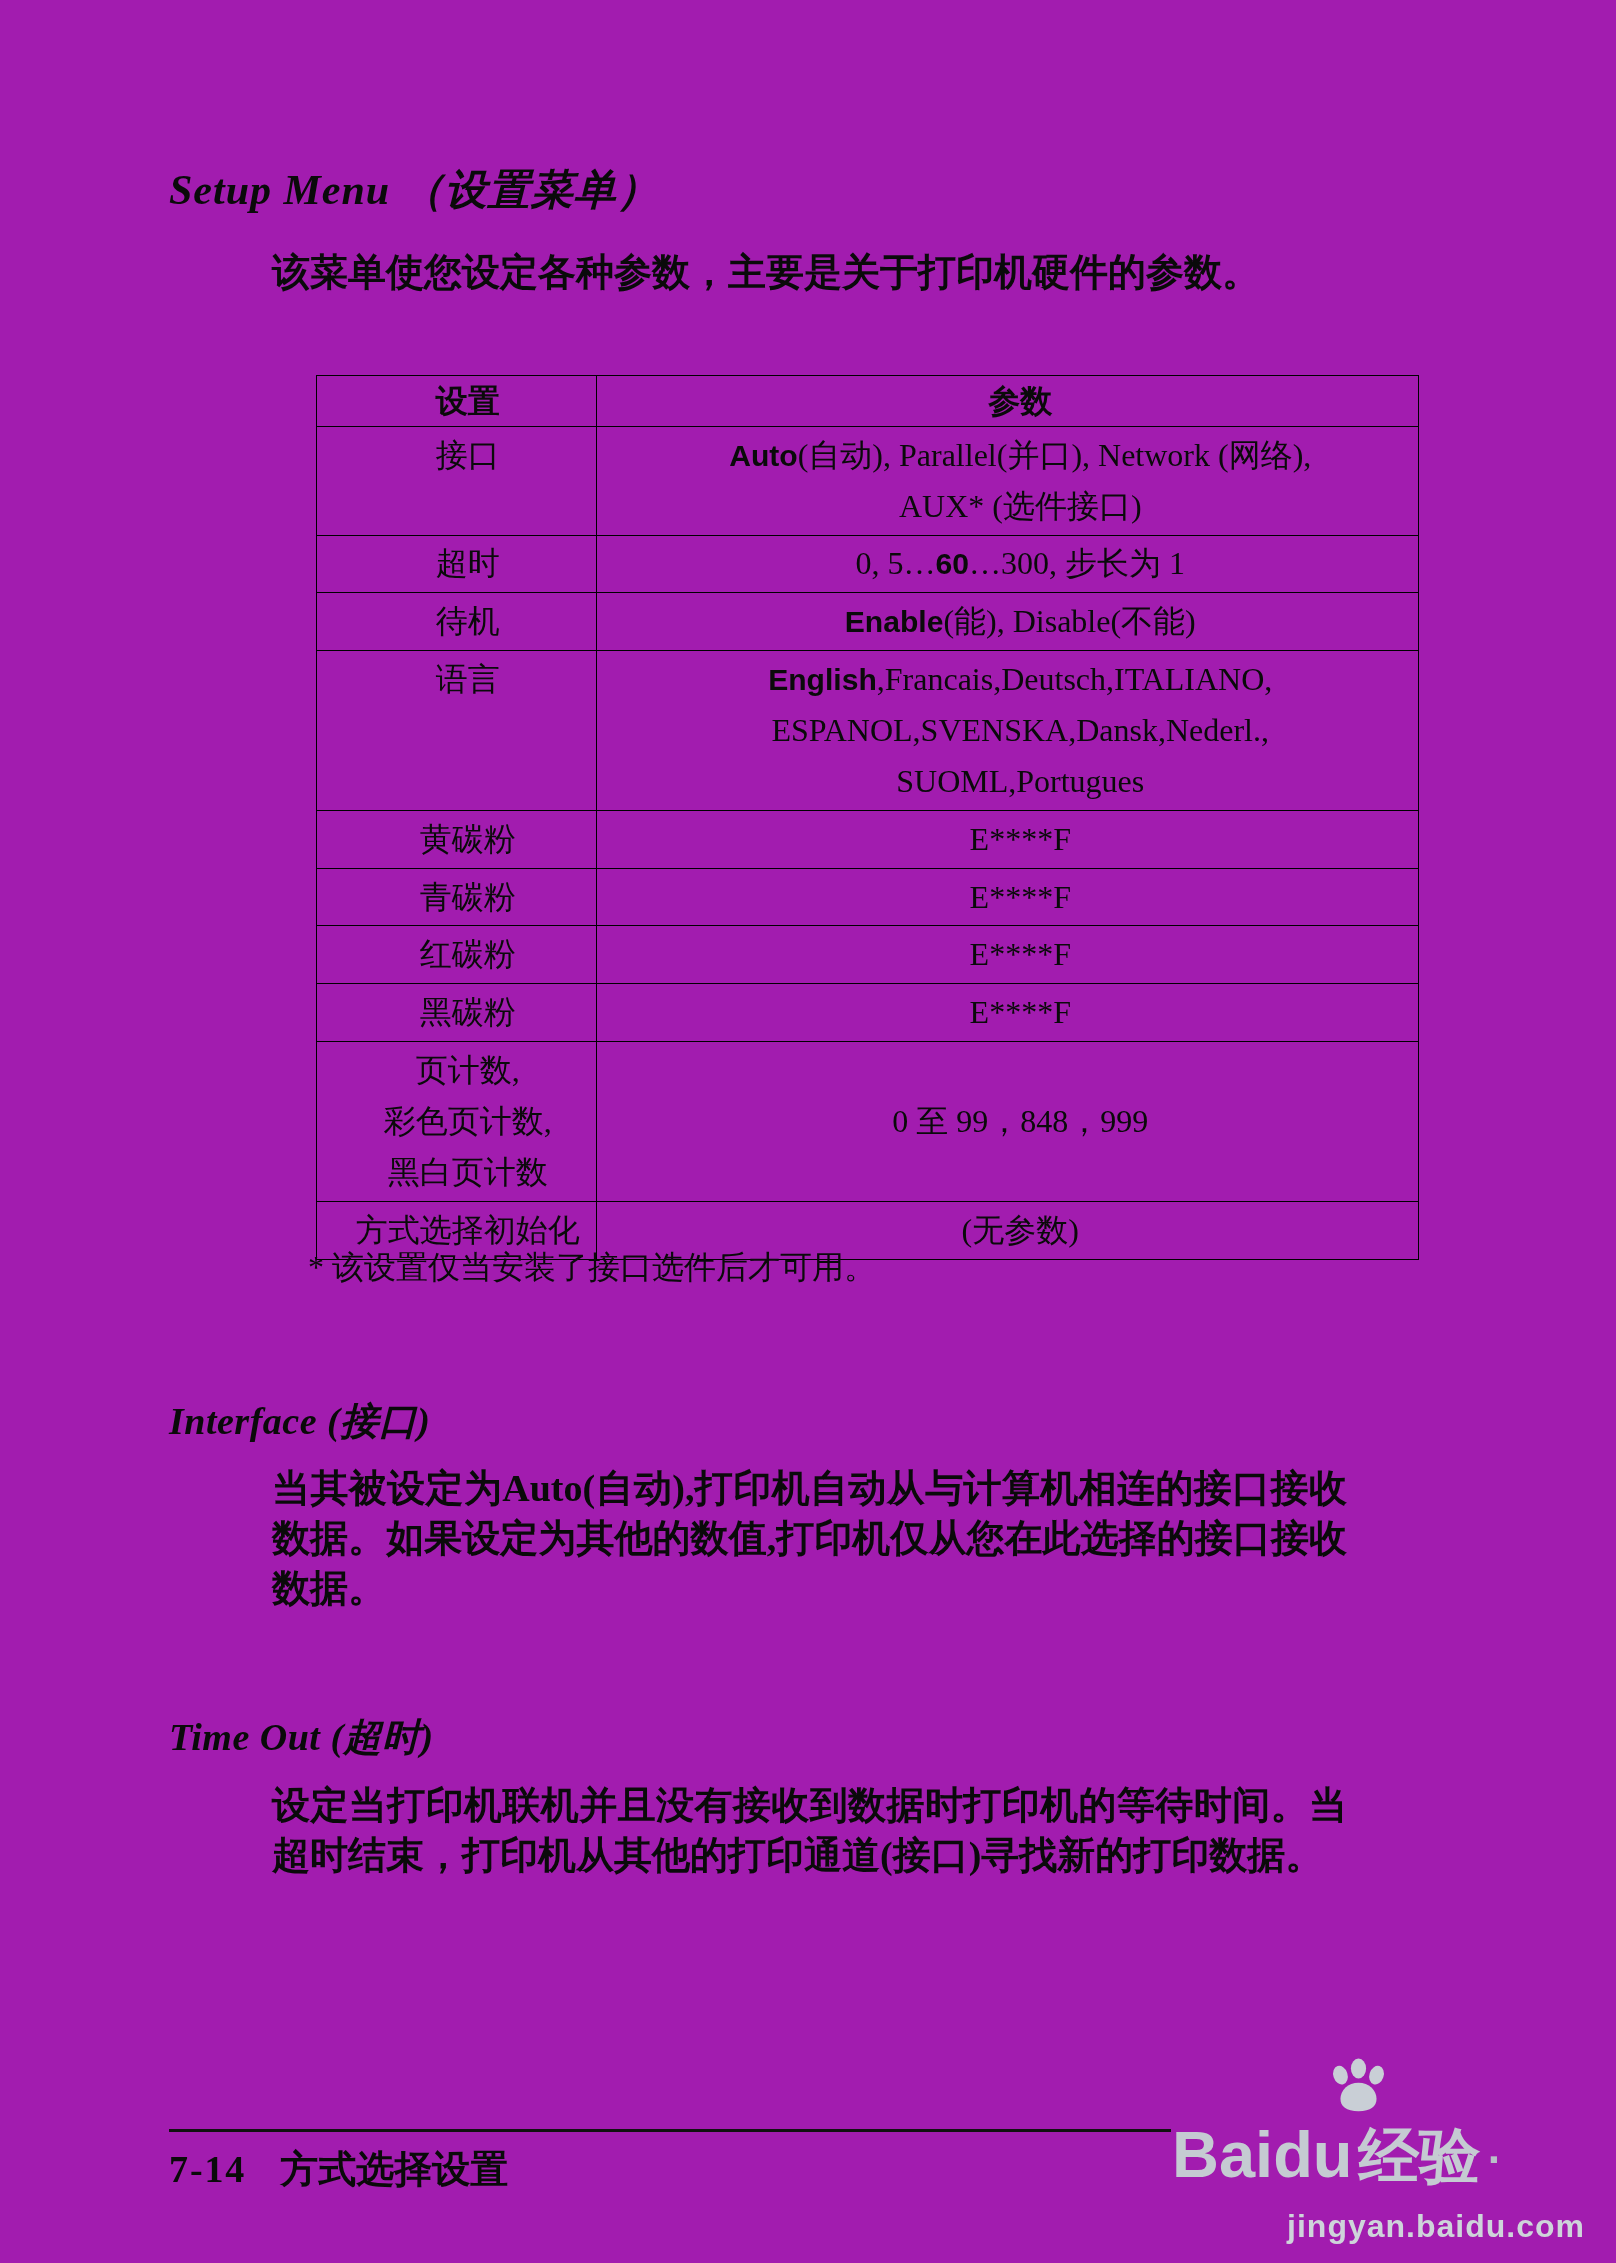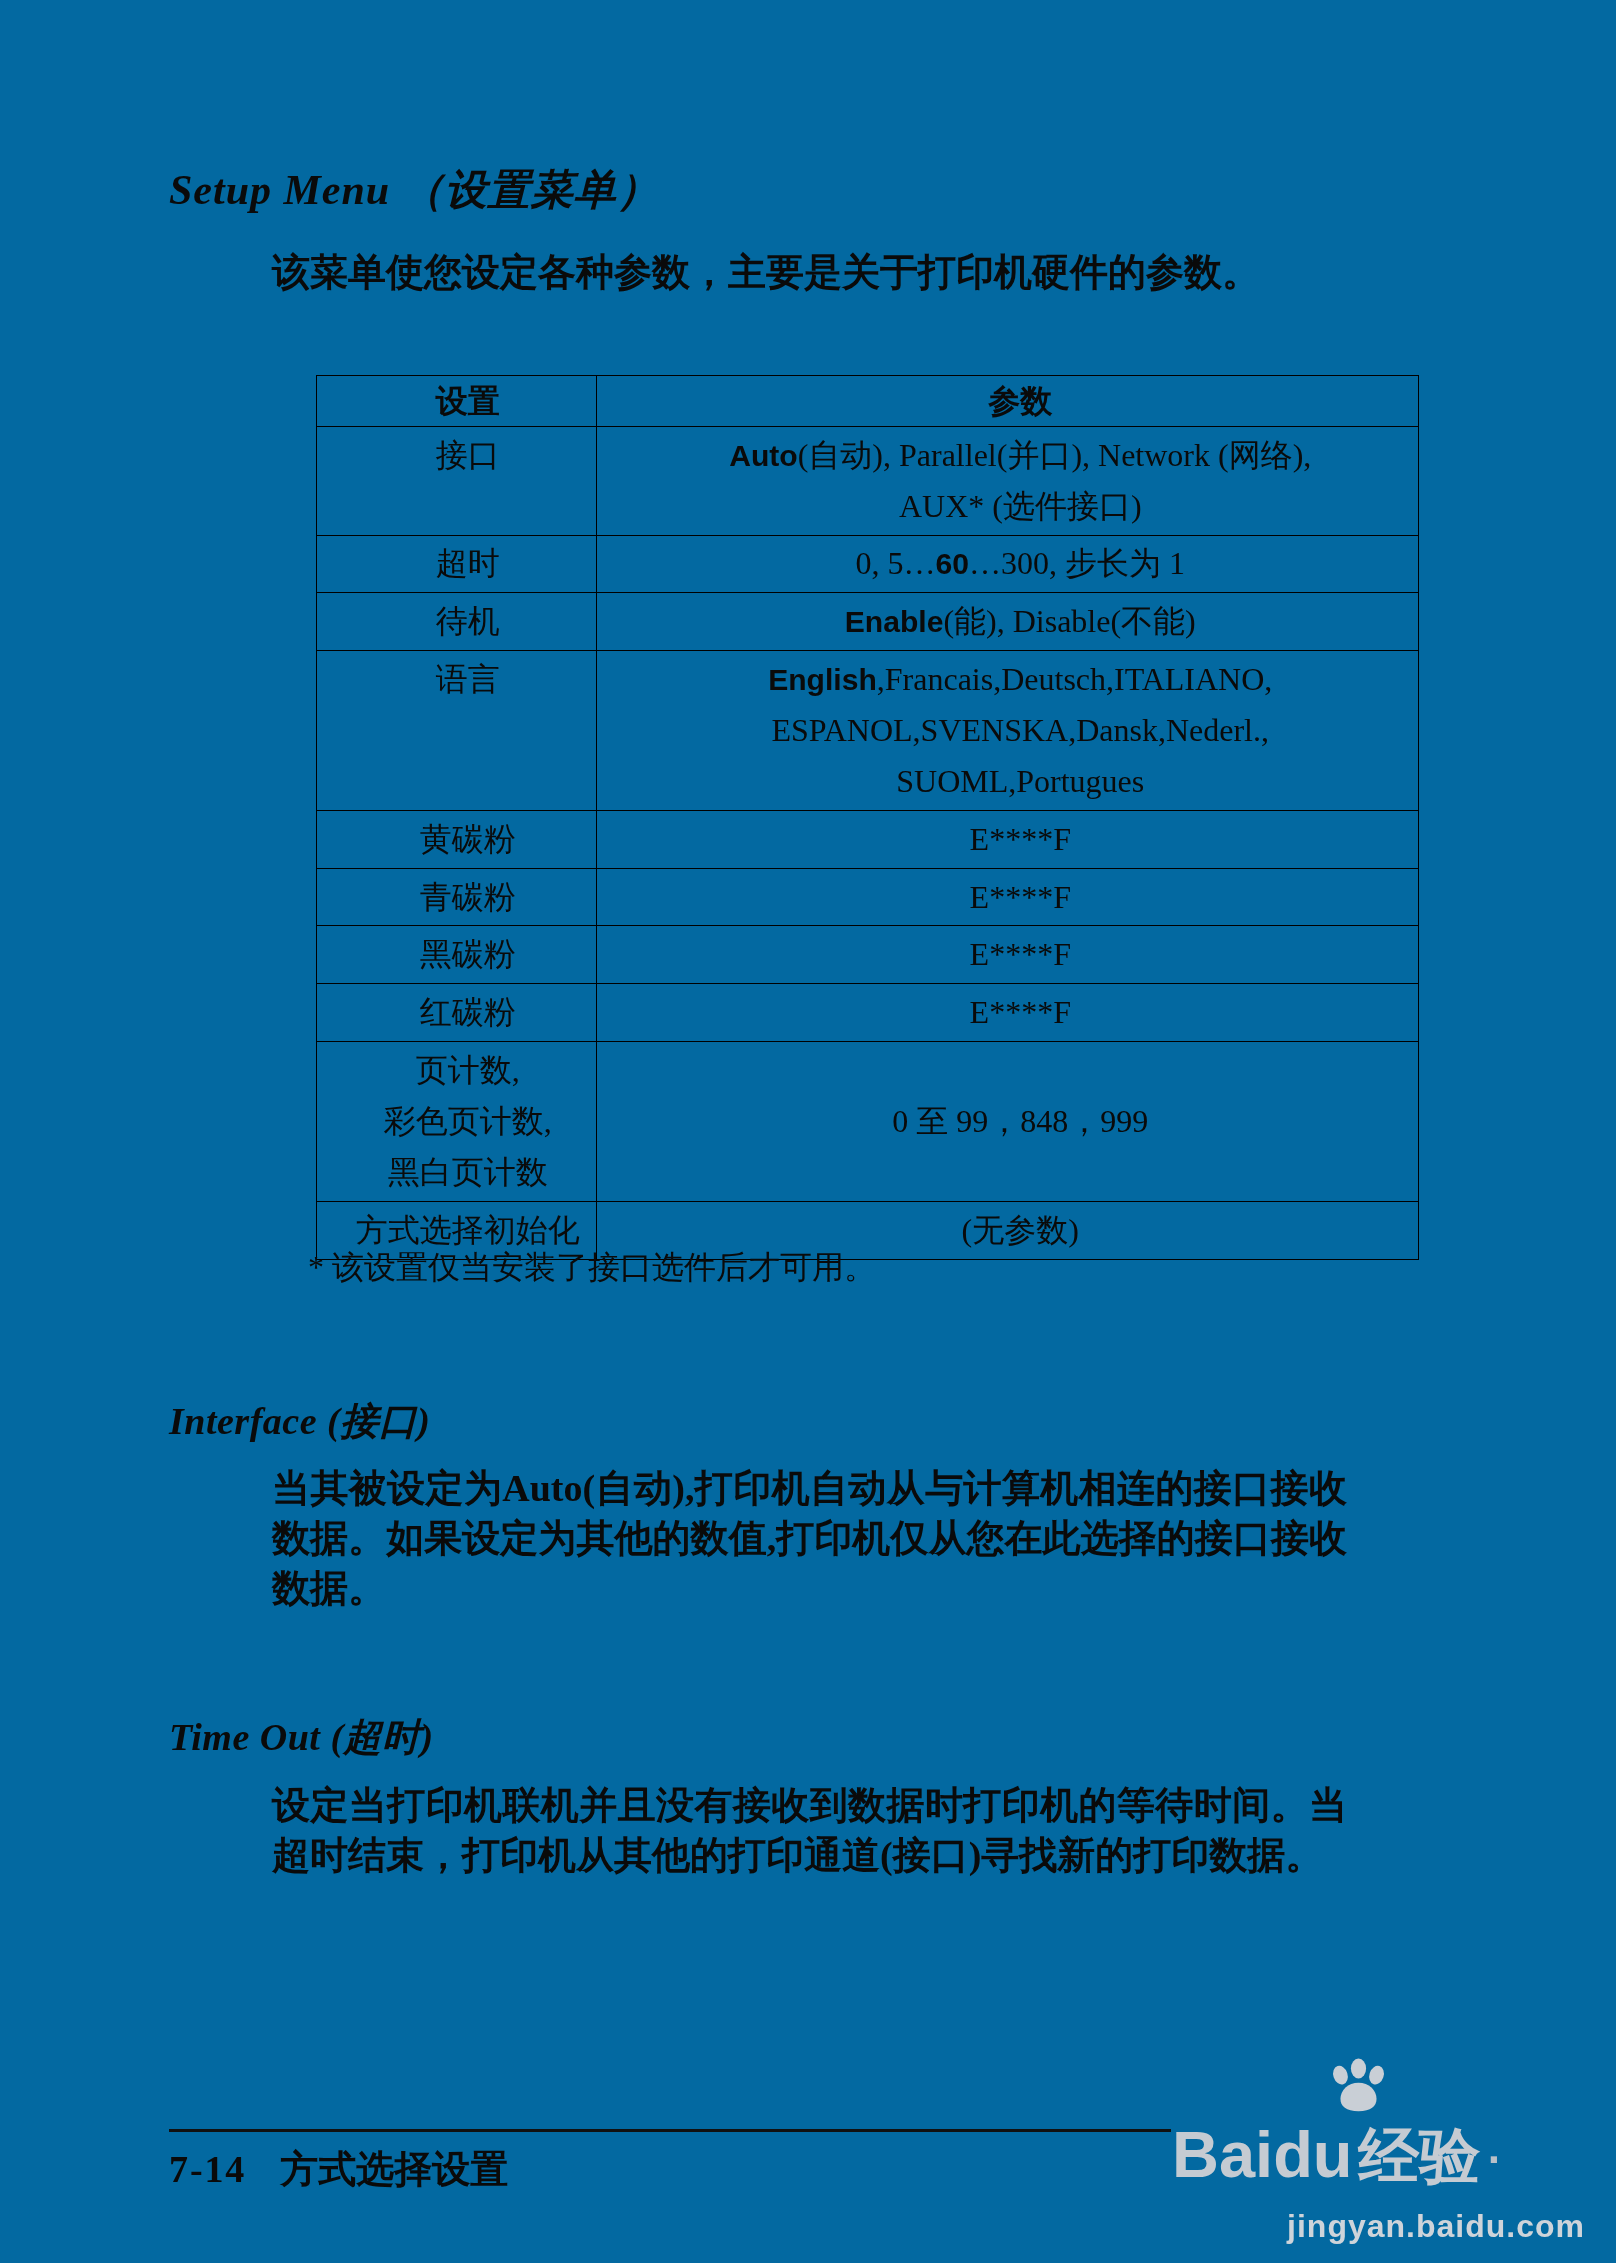--- a/index.html
+++ b/index.html
@@ -1,21 +1,21 @@
 <!DOCTYPE html>
 <html style="font-size:15px"><head>
 <meta charset="utf-8">
 <style>
   * { margin:0; padding:0; box-sizing:border-box; }
   html, body { background:#ffffff; }
   body {
     width:1617px; height:2264px; position:relative; overflow:hidden;
     font-family:"Liberation Serif", serif; color:#0a0a0a;
   }
-  .page { position:absolute; inset:0; background:#0369a1; }
+  .page { position:absolute; inset:0; background:#a21caf; }
 
   .doc-title {
     position:absolute; left:169px; top:162px;
     font-size:42px; font-style:italic; font-weight:700; letter-spacing:1px;
     white-space:nowrap;
   }
   .intro {
     position:absolute; left:272px; top:247px;
     font-size:38px; font-weight:700; white-space:nowrap;
   }
@@ -146,29 +146,29 @@
         <tr>
           <td class="cell-setting col-setting">
             <div class="cell-line">青碳粉</div>
           </td>
           <td class="cell-param">
             <div class="cell-line"><span class="seg">E****F</span></div>
           </td>
         </tr>
         <tr>
           <td class="cell-setting col-setting">
+            <div class="cell-line">红碳粉</div>
+          </td>
+          <td class="cell-param">
+            <div class="cell-line"><span class="seg">E****F</span></div>
+          </td>
+        </tr>
+        <tr>
+          <td class="cell-setting col-setting">
             <div class="cell-line">黑碳粉</div>
-          </td>
-          <td class="cell-param">
-            <div class="cell-line"><span class="seg">E****F</span></div>
-          </td>
-        </tr>
-        <tr>
-          <td class="cell-setting col-setting">
-            <div class="cell-line">红碳粉</div>
           </td>
           <td class="cell-param">
             <div class="cell-line"><span class="seg">E****F</span></div>
           </td>
         </tr>
         <tr>
           <td class="cell-setting col-setting">
             <div class="cell-line">页计数,</div>
             <div class="cell-line">彩色页计数,</div>
             <div class="cell-line">黑白页计数</div>

